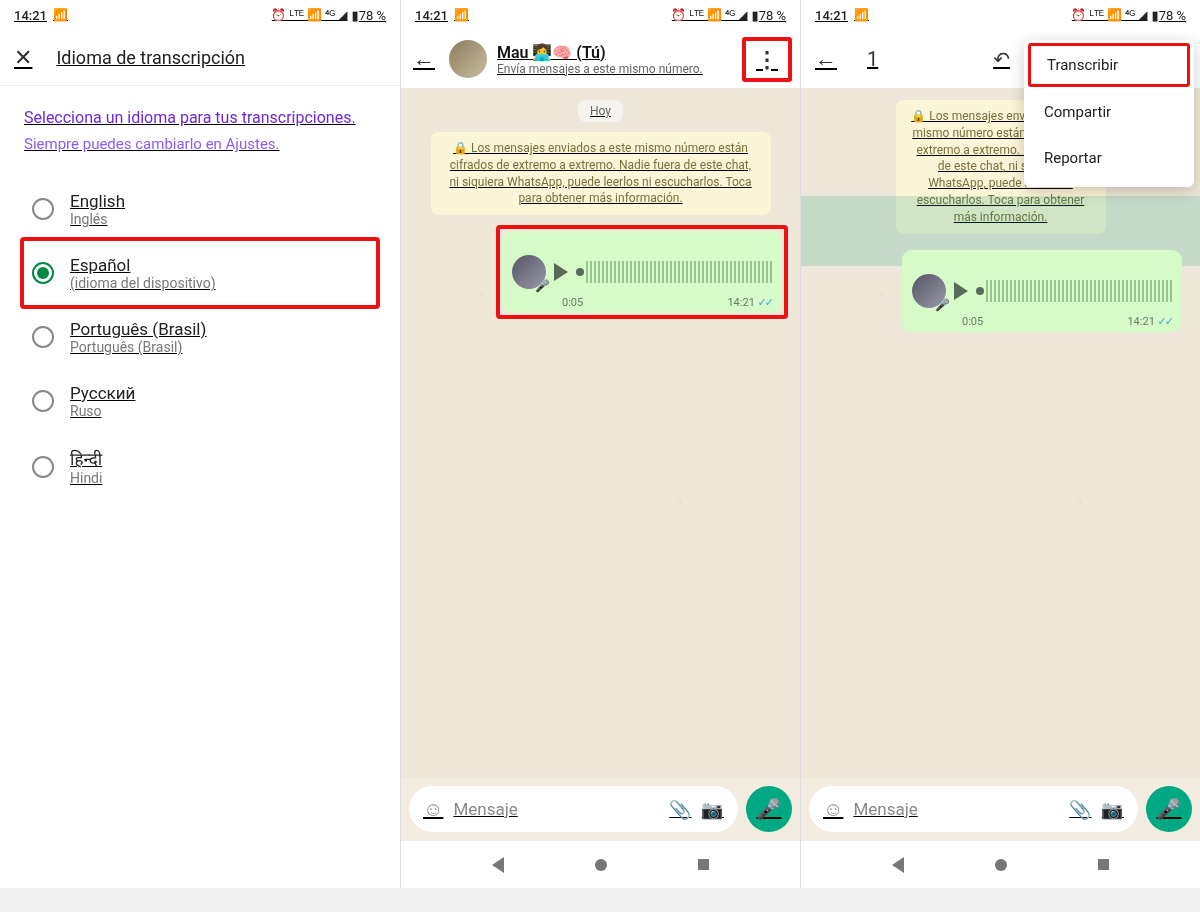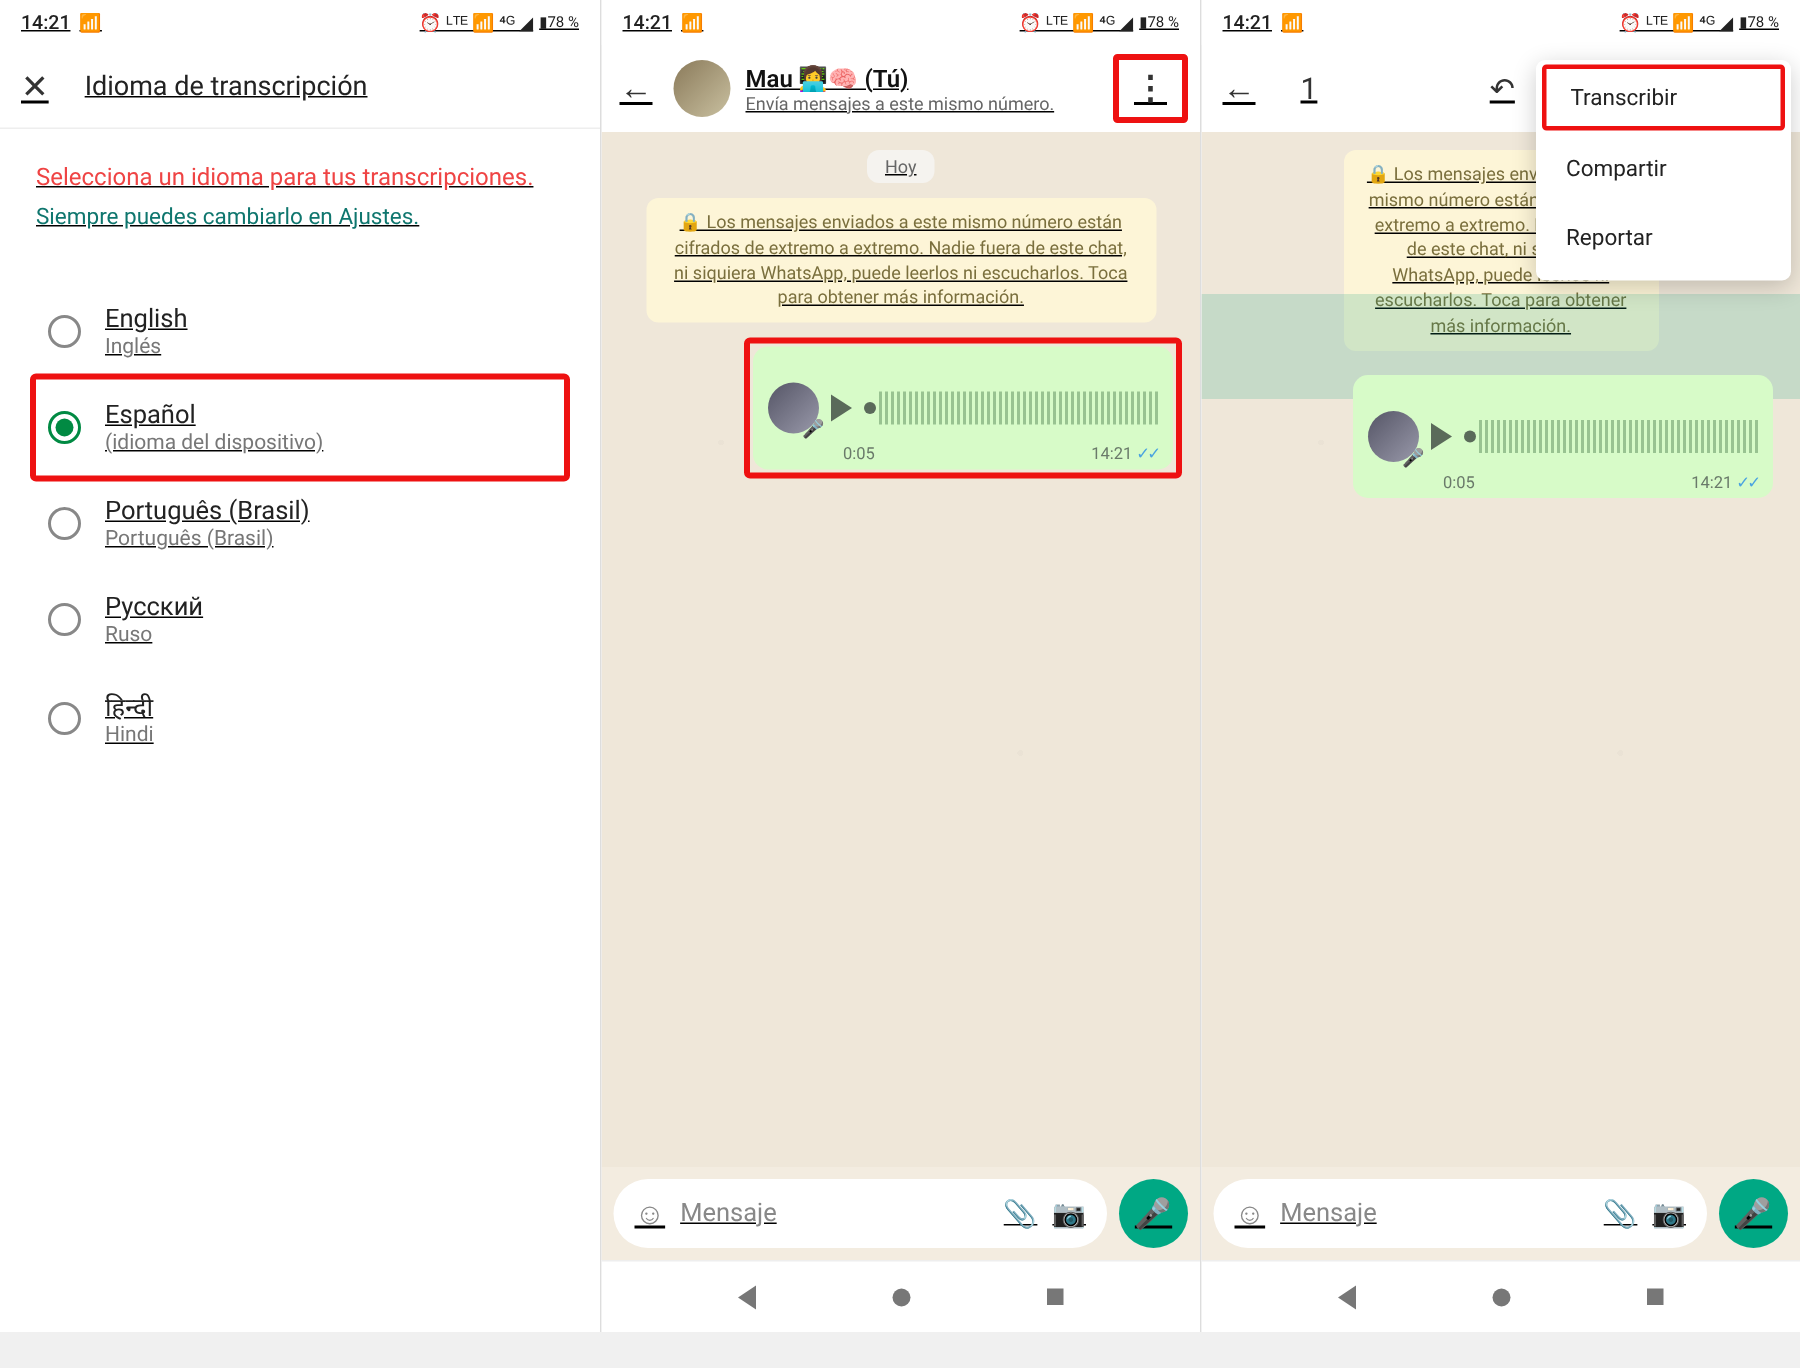--- a/index.html
+++ b/index.html
@@ -28,36 +28,36 @@
     display: flex;
     align-items: center;
     padding: 0 14px;
     font-size: 13px;
     color: #222;
     background: #fff;
   }
   .status-bar .time { font-weight: 500; margin-right: 6px;}
   .status-bar .sim { margin-right: auto; font-size:12px;}
   .status-bar .right { display:flex; align-items:center; gap:4px; font-size:12px;}
-  .battery { font-size:10px; }
+  .battery { font-size:13px; }
 
   
   .topbar1 {
     height: 56px;
     display:flex;
     align-items:center;
     padding: 0 14px;
     gap: 24px;
     border-bottom: 1px solid #eee;
   }
   .topbar1 .close-x { font-size: 22px; color:#333; }
   .topbar1 .title { font-size: 18px; color:#222; font-weight:400;}
   .body1 { padding: 22px 24px 0 24px; flex:1; overflow:auto;}
-  .body1 .primary { font-size:16px; color:#ef4444; margin-bottom:8px;}
-  .body1 .secondary { font-size:15px; color:#0f766e; margin-bottom:36px;}
+  .body1 .primary { font-size:16px; color:#6d28d9; margin-bottom:8px;}
+  .body1 .secondary { font-size:15px; color:#8b5cf6; margin-bottom:24px;}
   .lang-row {
     display:flex; align-items:center; gap:16px;
     padding: 14px 8px;
   }
   .lang-box.highlight {
     border:4px solid #e11;
     border-radius:4px;
     margin: -4px;
   }
   .radio {

